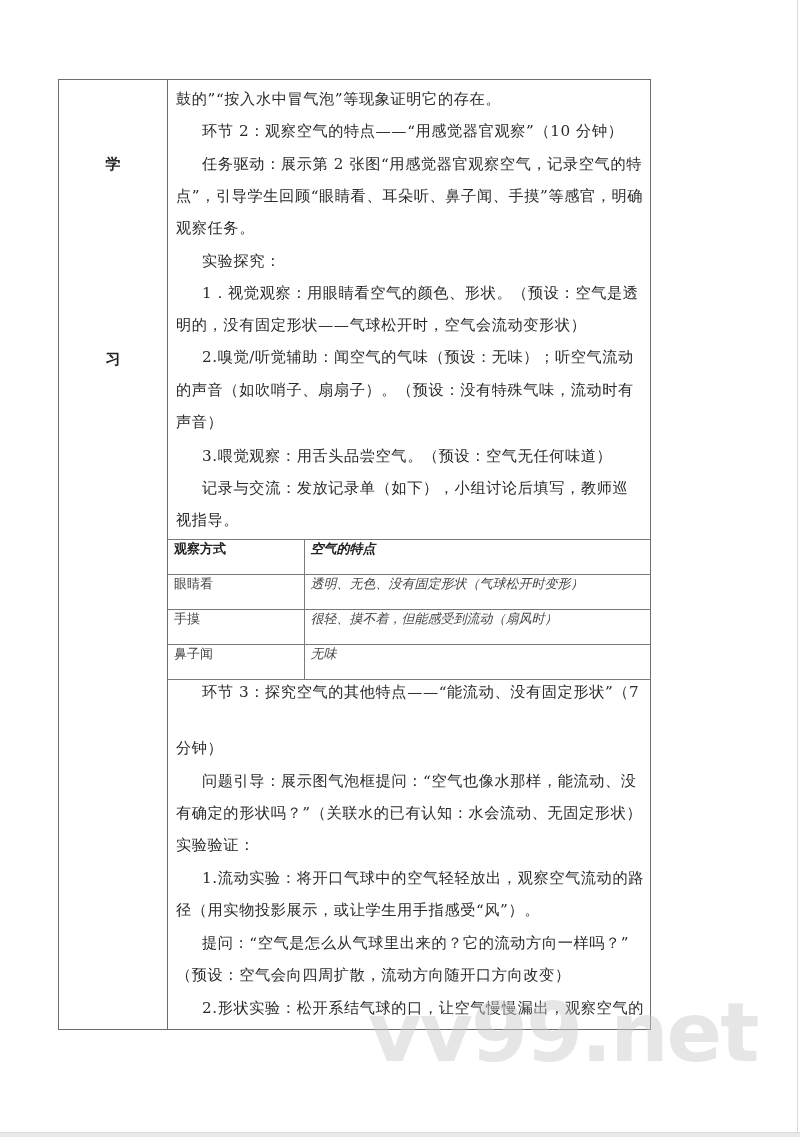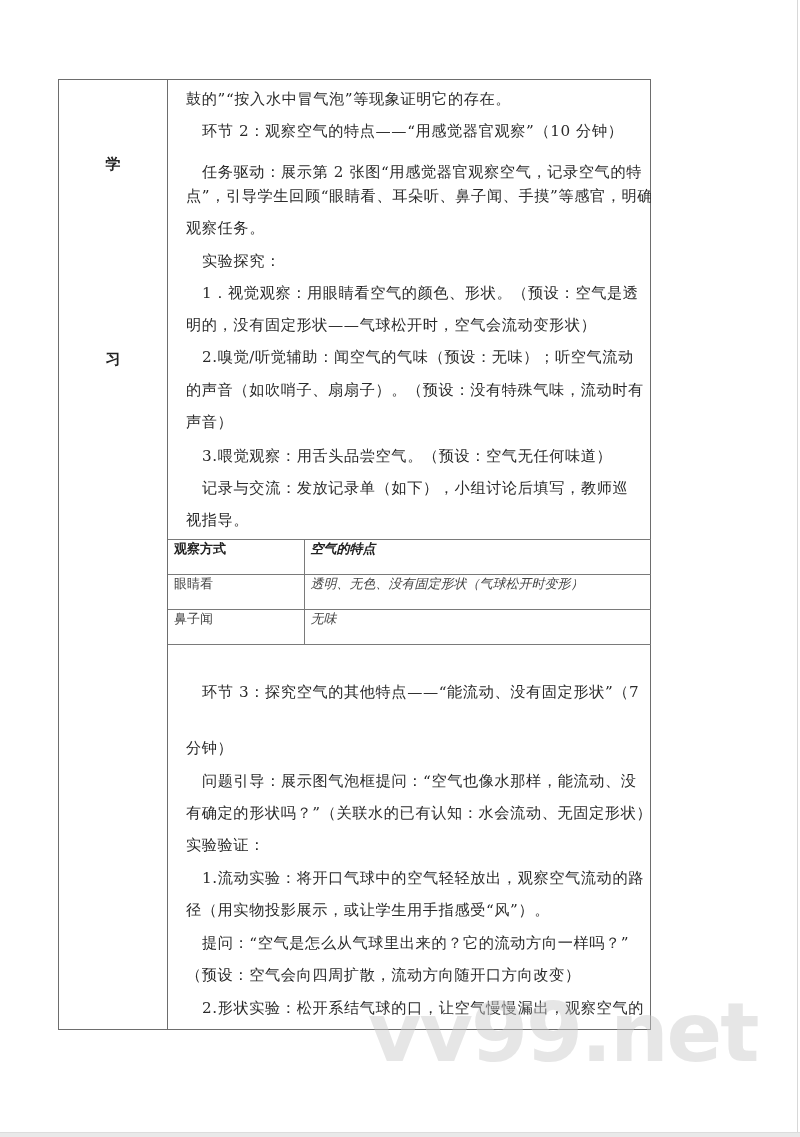--- a/index.html
+++ b/index.html
@@ -60,21 +60,21 @@
   .right-cell {
     position: absolute;
     left: 109px;
     top: 0;
     width: 483px;
     height: 100%;
     overflow: hidden;
   }
   .line {
     position: absolute;
-    left: 18px;
+    left: 8px;
     white-space: nowrap;
     font-size: 15.2px;
     line-height: 20px;
     color: #2a2a2a;
     letter-spacing: 0.6px;
   }
   .line.indent { left: 34px; }
   .inner-table {
     position: absolute;
     left: 0;
@@ -123,21 +123,21 @@
 
     <div class="left-cell">
       <div class="side-char" style="top:75px;">学</div>
       <div class="side-char" style="top:270px;">习</div>
     </div>
 
     <div class="right-cell">
 
       <div class="line" style="top:9px;">鼓的”“按入水中冒气泡”等现象证明它的存在。</div>
       <div class="line indent" style="top:41px;">环节 2：观察空气的特点——“用感觉器官观察”（10 分钟）</div>
-      <div class="line indent" style="top:82px;">任务驱动：展示第 2 张图“用感觉器官观察空气，记录空气的特</div>
+      <div class="line indent" style="top:74px;">任务驱动：展示第 2 张图“用感觉器官观察空气，记录空气的特</div>
       <div class="line" style="top:106px;">点”，引导学生回顾“眼睛看、耳朵听、鼻子闻、手摸”等感官，明确</div>
       <div class="line" style="top:138px;">观察任务。</div>
       <div class="line indent" style="top:171px;">实验探究：</div>
       <div class="line indent" style="top:203px;text-align:center;">1．视觉观察：用眼睛看空气的颜色、形状。（预设：空气是透</div>
       <div class="line" style="top:235px;">明的，没有固定形状——气球松开时，空气会流动变形状）</div>
       <div class="line indent" style="top:267px;">2.嗅觉/听觉辅助：闻空气的气味（预设：无味）；听空气流动</div>
       <div class="line" style="top:300px;">的声音（如吹哨子、扇扇子）。（预设：没有特殊气味，流动时有</div>
       <div class="line" style="top:332px;">声音）</div>
       <div class="line indent" style="top:366px;">3.喂觉观察：用舌头品尝空气。（预设：空气无任何味道）</div>
       <div class="line indent" style="top:398px;">记录与交流：发放记录单（如下），小组讨论后填写，教师巡</div>
@@ -145,20 +145,24 @@
 
       <table class="inner-table">
         <tbody>
             <tr class="head">
           <td class="c1">观察方式</td>
           <td>空气的特点</td>
         </tr>
         <tr>
           <td class="c1">眼睛看</td>
           <td>透明、无色、没有固定形状（气球松开时变形）</td>
+        </tr>
+        <tr>
+          <td class="c1">手摸</td>
+          <td>很轻、摸不着，但能感受到流动（扇风时）</td>
         </tr>
         <tr>
           <td class="c1">鼻子闻</td>
           <td>无味</td>
         </tr>
       </tbody>
         </table>
 
       <div class="line indent" style="top:602px;">环节 3：探究空气的其他特点——“能流动、没有固定形状”（7</div>
       <div class="line" style="top:658px;">分钟）</div>

